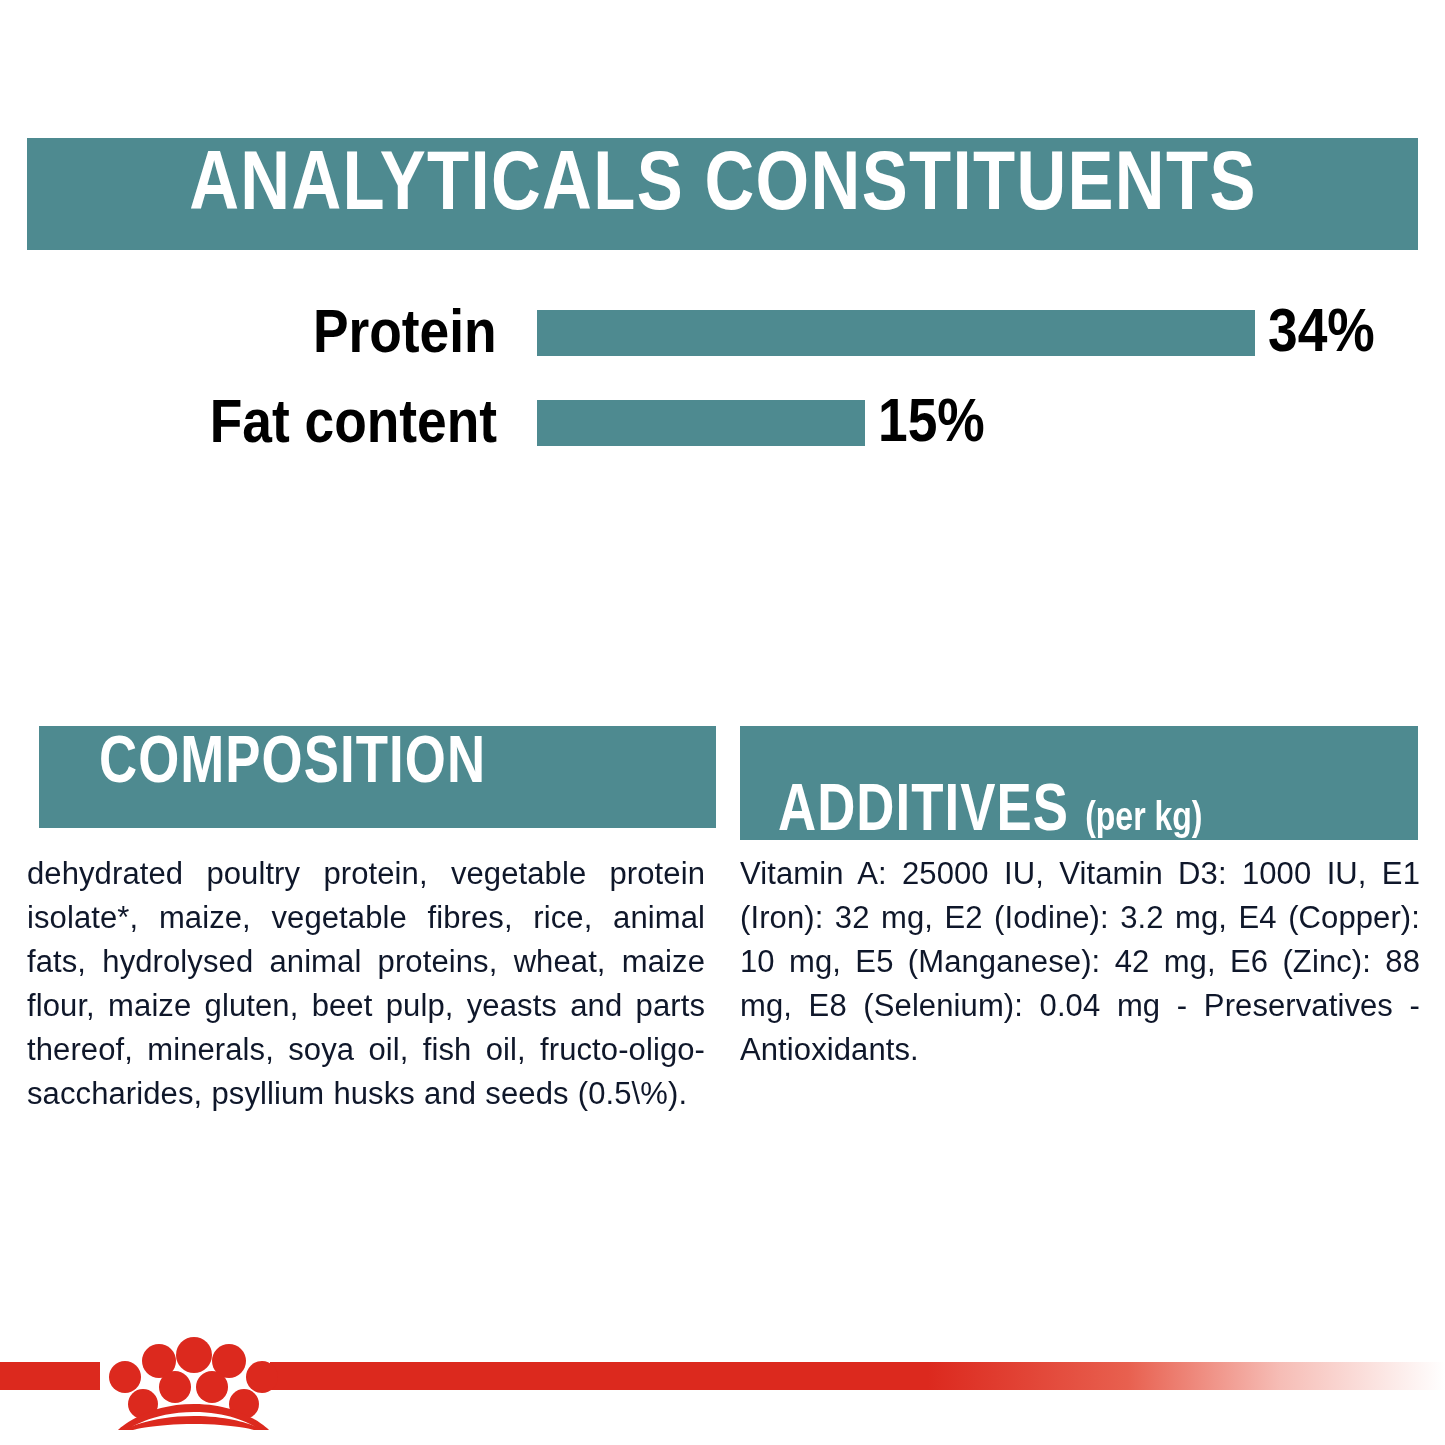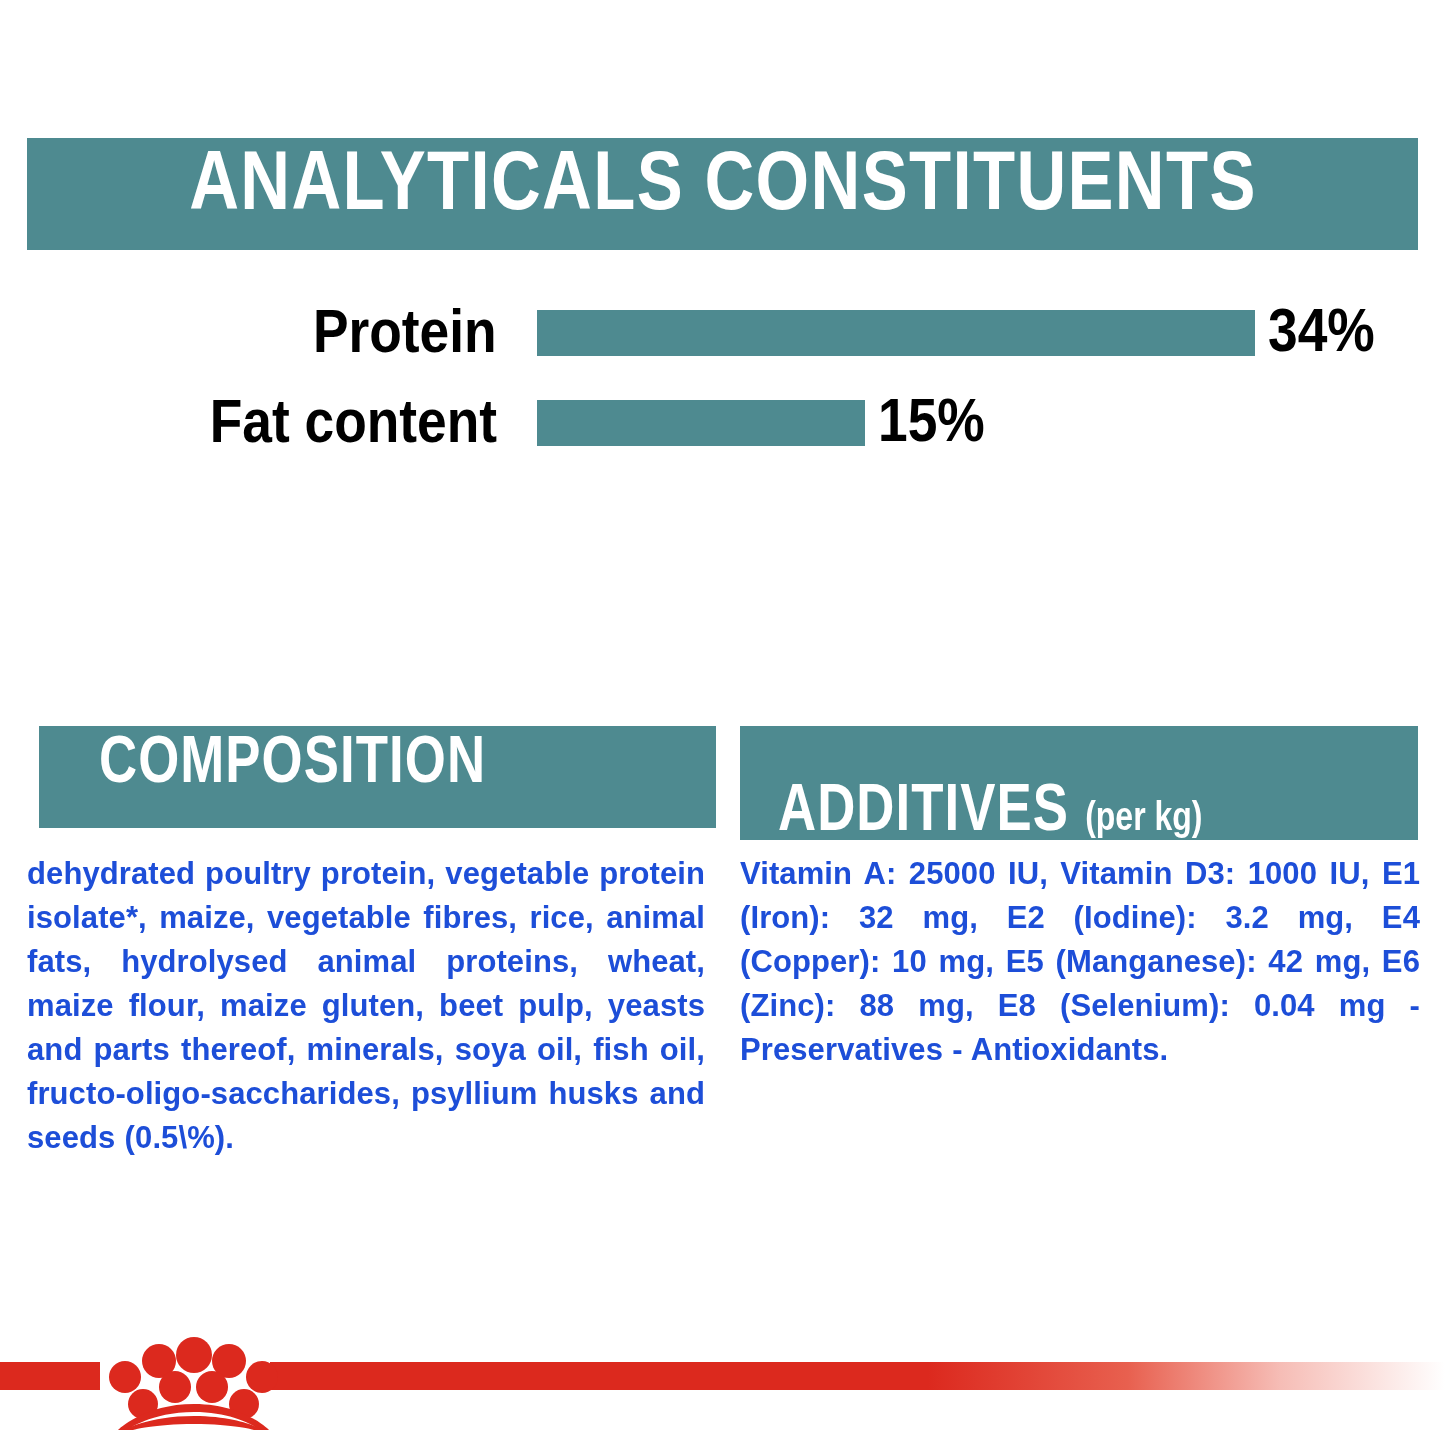--- a/index.html
+++ b/index.html
@@ -138,23 +138,23 @@
     font-weight: 700;
     font-size: 62px;
     white-space: nowrap;
     transform: scaleX(0.86);
     transform-origin: left center;
   }
 
   
   .body-text {
     position: absolute;
-    color: #1d4ed8;
-    font-family: "Liberation Sans Narrow", "Liberation Sans", sans-serif;
-    font-weight: 700;
+    color: #0f172a;
+    font-family: "Liberation Sans Narrow", "Liberation Sans", sans-serif;
+    font-weight: 400;
     font-size: 31px;
     line-height: 44px;
     text-align: justify;
     text-align-last: left;
     letter-spacing: 0.1px;
     word-spacing: 0.5px;
   }
   #composition-text {
     left: 27px;
     top: 852px;

